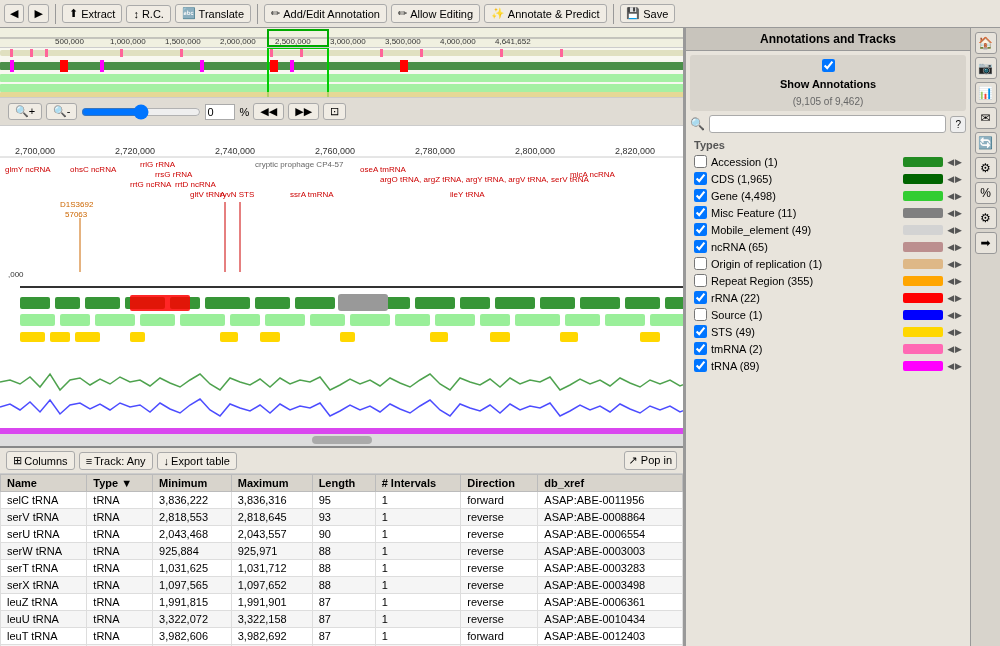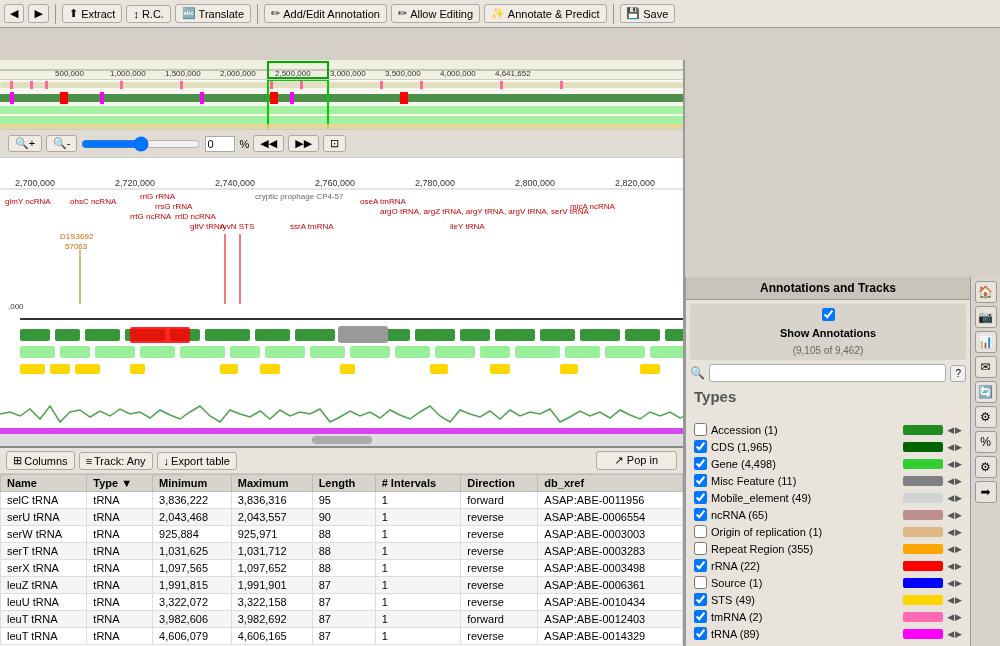--- a/index.html
+++ b/index.html
@@ -12,21 +12,21 @@
     }
     .toolbar-btn {
       display: flex; align-items: center; gap: 3px; padding: 2px 6px;
       background: #f0ece4; border: 1px solid #aaa; border-radius: 3px;
       font-size: 11px; cursor: pointer; white-space: nowrap;
     }
     .toolbar-sep { width: 1px; height: 20px; background: #999; margin: 0 2px; }
     .nav-btn { padding: 2px 5px; background: #f0ece4; border: 1px solid #aaa; border-radius: 3px; cursor: pointer; font-size: 11px; }
 
     
-    #main { display: flex; height: 618px; align-items: flex-end; }
+    #main { display: flex; height: 618px; }
 
     
     #genome-view { flex: 1; display: flex; flex-direction: column; background: #fff; border-right: 2px solid #999; overflow: hidden; }
 
     
     #overview-bar { height: 18px; background: #f5f5dc; border-bottom: 1px solid #ccc; position: relative; overflow: hidden; }
 
     
     #chr-overview { height: 45px; background: #f0f0e8; border-bottom: 1px solid #ccc; position: relative; overflow: hidden; }
 
@@ -45,40 +45,40 @@
 
     
     #right-panel { width: 285px; background: #e8e4dc; display: flex; flex-direction: column; border-left: 1px solid #999; }
     #right-panel-header { background: #c8c4bc; padding: 4px 8px; font-weight: bold; font-size: 12px; border-bottom: 1px solid #999; text-align: center; }
 
     
     #annotations-panel { flex: 1; overflow-y: auto; padding: 4px; }
     .show-annotations-row { display: flex; align-items: center; gap: 6px; padding: 4px; background: #d8d4cc; border-radius: 3px; margin-bottom: 4px; flex-direction: column; }
     .search-row { display: flex; align-items: center; gap: 4px; margin-bottom: 6px; }
     .search-input { flex: 1; padding: 2px 6px; border: 1px solid #aaa; border-radius: 3px; font-size: 11px; }
-    .types-header { font-weight: bold; font-size: 15px; color: #555; margin: 4px 0 16px 4px; }
+    .types-header { font-weight: bold; font-size: 11px; color: #555; margin: 4px 0 2px 4px; }
     .annotation-row { display: flex; align-items: center; gap: 4px; padding: 2px 4px; }
     .checkbox { width: 13px; height: 13px; }
     .ann-label { flex: 1; font-size: 11px; }
     .ann-color-bar { width: 40px; height: 10px; border-radius: 2px; }
     .ann-arrow-btns { display: flex; gap: 1px; }
     .ann-arrow { font-size: 9px; cursor: pointer; color: #555; }
 
     
     #right-icons { width: 30px; background: #d8d4cc; display: flex; flex-direction: column; align-items: center; padding: 4px 0; gap: 3px; border-left: 1px solid #999; }
     .icon-btn { width: 22px; height: 22px; background: #e8e4dc; border: 1px solid #999; border-radius: 3px; display: flex; align-items: center; justify-content: center; cursor: pointer; font-size: 12px; }
 
     
     #hscroll { height: 12px; background: #ddd; display: flex; align-items: center; padding: 0 4px; }
     .hscroll-thumb { width: 60px; height: 8px; background: #aaa; border-radius: 4px; margin: auto; }
 
     .zoom-controls { display: flex; align-items: center; gap: 4px; padding: 2px 8px; background: #e0dcd4; border-bottom: 1px solid #ccc; }
     .zoom-btn { padding: 1px 6px; background: #f0ece4; border: 1px solid #aaa; border-radius: 3px; cursor: pointer; font-size: 11px; }
 
-    .pop-in-btn { margin-left: auto; padding: 2px 18px; background: #f0ece4; border: 1px solid #aaa; border-radius: 3px; cursor: pointer; font-size: 11px; }
+    .pop-in-btn { margin-left: auto; padding: 2px 4px; background: #f0ece4; border: 1px solid #aaa; border-radius: 3px; cursor: pointer; font-size: 11px; }
   </style>
 </head>
 <body>
 
 <div id="toolbar">
   <button class="nav-btn">◀</button>
   <button class="nav-btn">▶</button>
   <div class="toolbar-sep"></div>
   <button class="toolbar-btn">
     <span>⬆</span>
@@ -327,20 +327,30 @@
                 <td>selC tRNA</td>
                 <td>tRNA</td>
                 <td>3,836,222</td>
                 <td>3,836,316</td>
                 <td>95</td>
                 <td>1</td>
                 <td>forward</td>
                 <td>ASAP:ABE-0011956</td>
               </tr>
               <tr>
+                <td>serV tRNA</td>
+                <td>tRNA</td>
+                <td>2,818,553</td>
+                <td>2,818,645</td>
+                <td>93</td>
+                <td>1</td>
+                <td>reverse</td>
+                <td>ASAP:ABE-0008864</td>
+              </tr>
+              <tr>
                 <td>serU tRNA</td>
                 <td>tRNA</td>
                 <td>2,043,468</td>
                 <td>2,043,557</td>
                 <td>90</td>
                 <td>1</td>
                 <td>reverse</td>
                 <td>ASAP:ABE-0006554</td>
               </tr>
               <tr>

